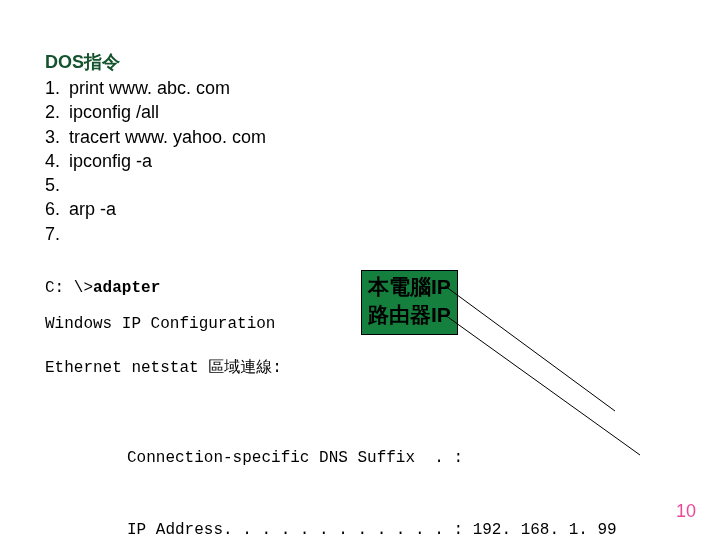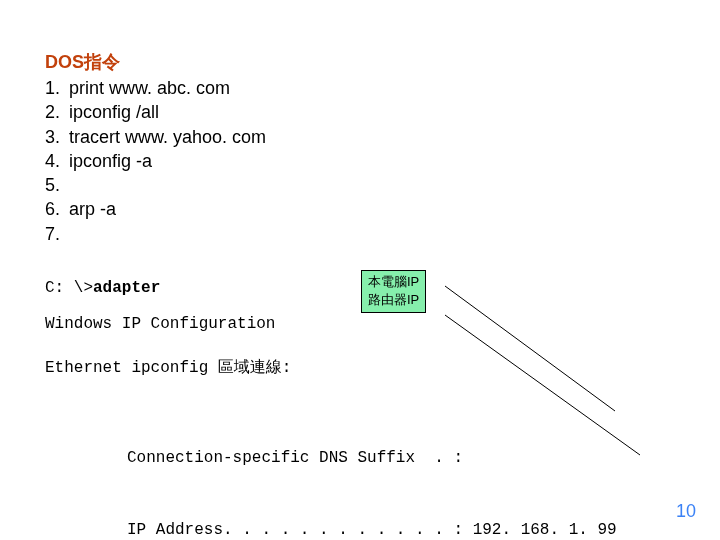--- a/index.html
+++ b/index.html
@@ -9,21 +9,21 @@
       background: #ffffff;
       position: relative;
       font-family: Arial, sans-serif;
     }
     .content {
       padding: 50px 45px 0 45px;
     }
     .heading {
       font-weight: bold;
       font-size: 18px;
-      color: #c2410c;
+      color: #14532d;
       margin-bottom: 2px;
     }
     .command-list {
       font-size: 18px;
       color: #000;
       line-height: 1.35;
     }
     .command-list .row {
       display: flex;
     }
@@ -46,34 +46,35 @@
       margin-top: 18px;
       margin-left: 82px;
       font-family: "SimSun", "NSimSun", "MingLiU", "Courier New", monospace;
       font-size: 16px;
       white-space: pre;
     }
     .callout {
       position: absolute;
       top: -6px;
       left: 316px;
-      background: #86efac;
+      background: #15803d;
       border: 1px solid #000;
       padding: 2px 6px 4px 6px;
-      font-size: 13px;
+      font-size: 21px;
       line-height: 1.35;
       font-family: "Microsoft JhengHei", Arial, sans-serif;
+      font-weight: bold;
     }
     .callout .ln { white-space: nowrap; }
     .page-num {
       position: absolute;
       bottom: 18px;
       right: 24px;
       font-size: 18px;
-      color: #3b82f6;
+      color: #ec4899;
       text-align: center;
     }
     svg.pointer {
       position: absolute;
       overflow: visible;
     }
   </style>
 </head>
 <body>
 
@@ -118,21 +119,21 @@
       <div class="ln">路由器IP</div>
     </div>
 
     <svg class="pointer" style="top:10px; left:400px;" width="220" height="150">
       <line x1="0" y1="0" x2="170" y2="125" stroke="#000" stroke-width="1"></line>
     </svg>
     <svg class="pointer" style="top:39px; left:400px;" width="240" height="160">
       <line x1="0" y1="0" x2="195" y2="140" stroke="#000" stroke-width="1"></line>
     </svg>
 
-    <div class="adapter-label">Ethernet ipconfig 區域連線:</div>
+    <div class="adapter-label">Ethernet netstat 區域連線:</div>
 
     <div class="details">
       <div>Connection-specific DNS Suffix  . :</div>
       <div>IP Address. . . . . . . . . . . . : 192. 168. 1. 99</div>
       
       
     </div>
   </div>
 </div>
 

